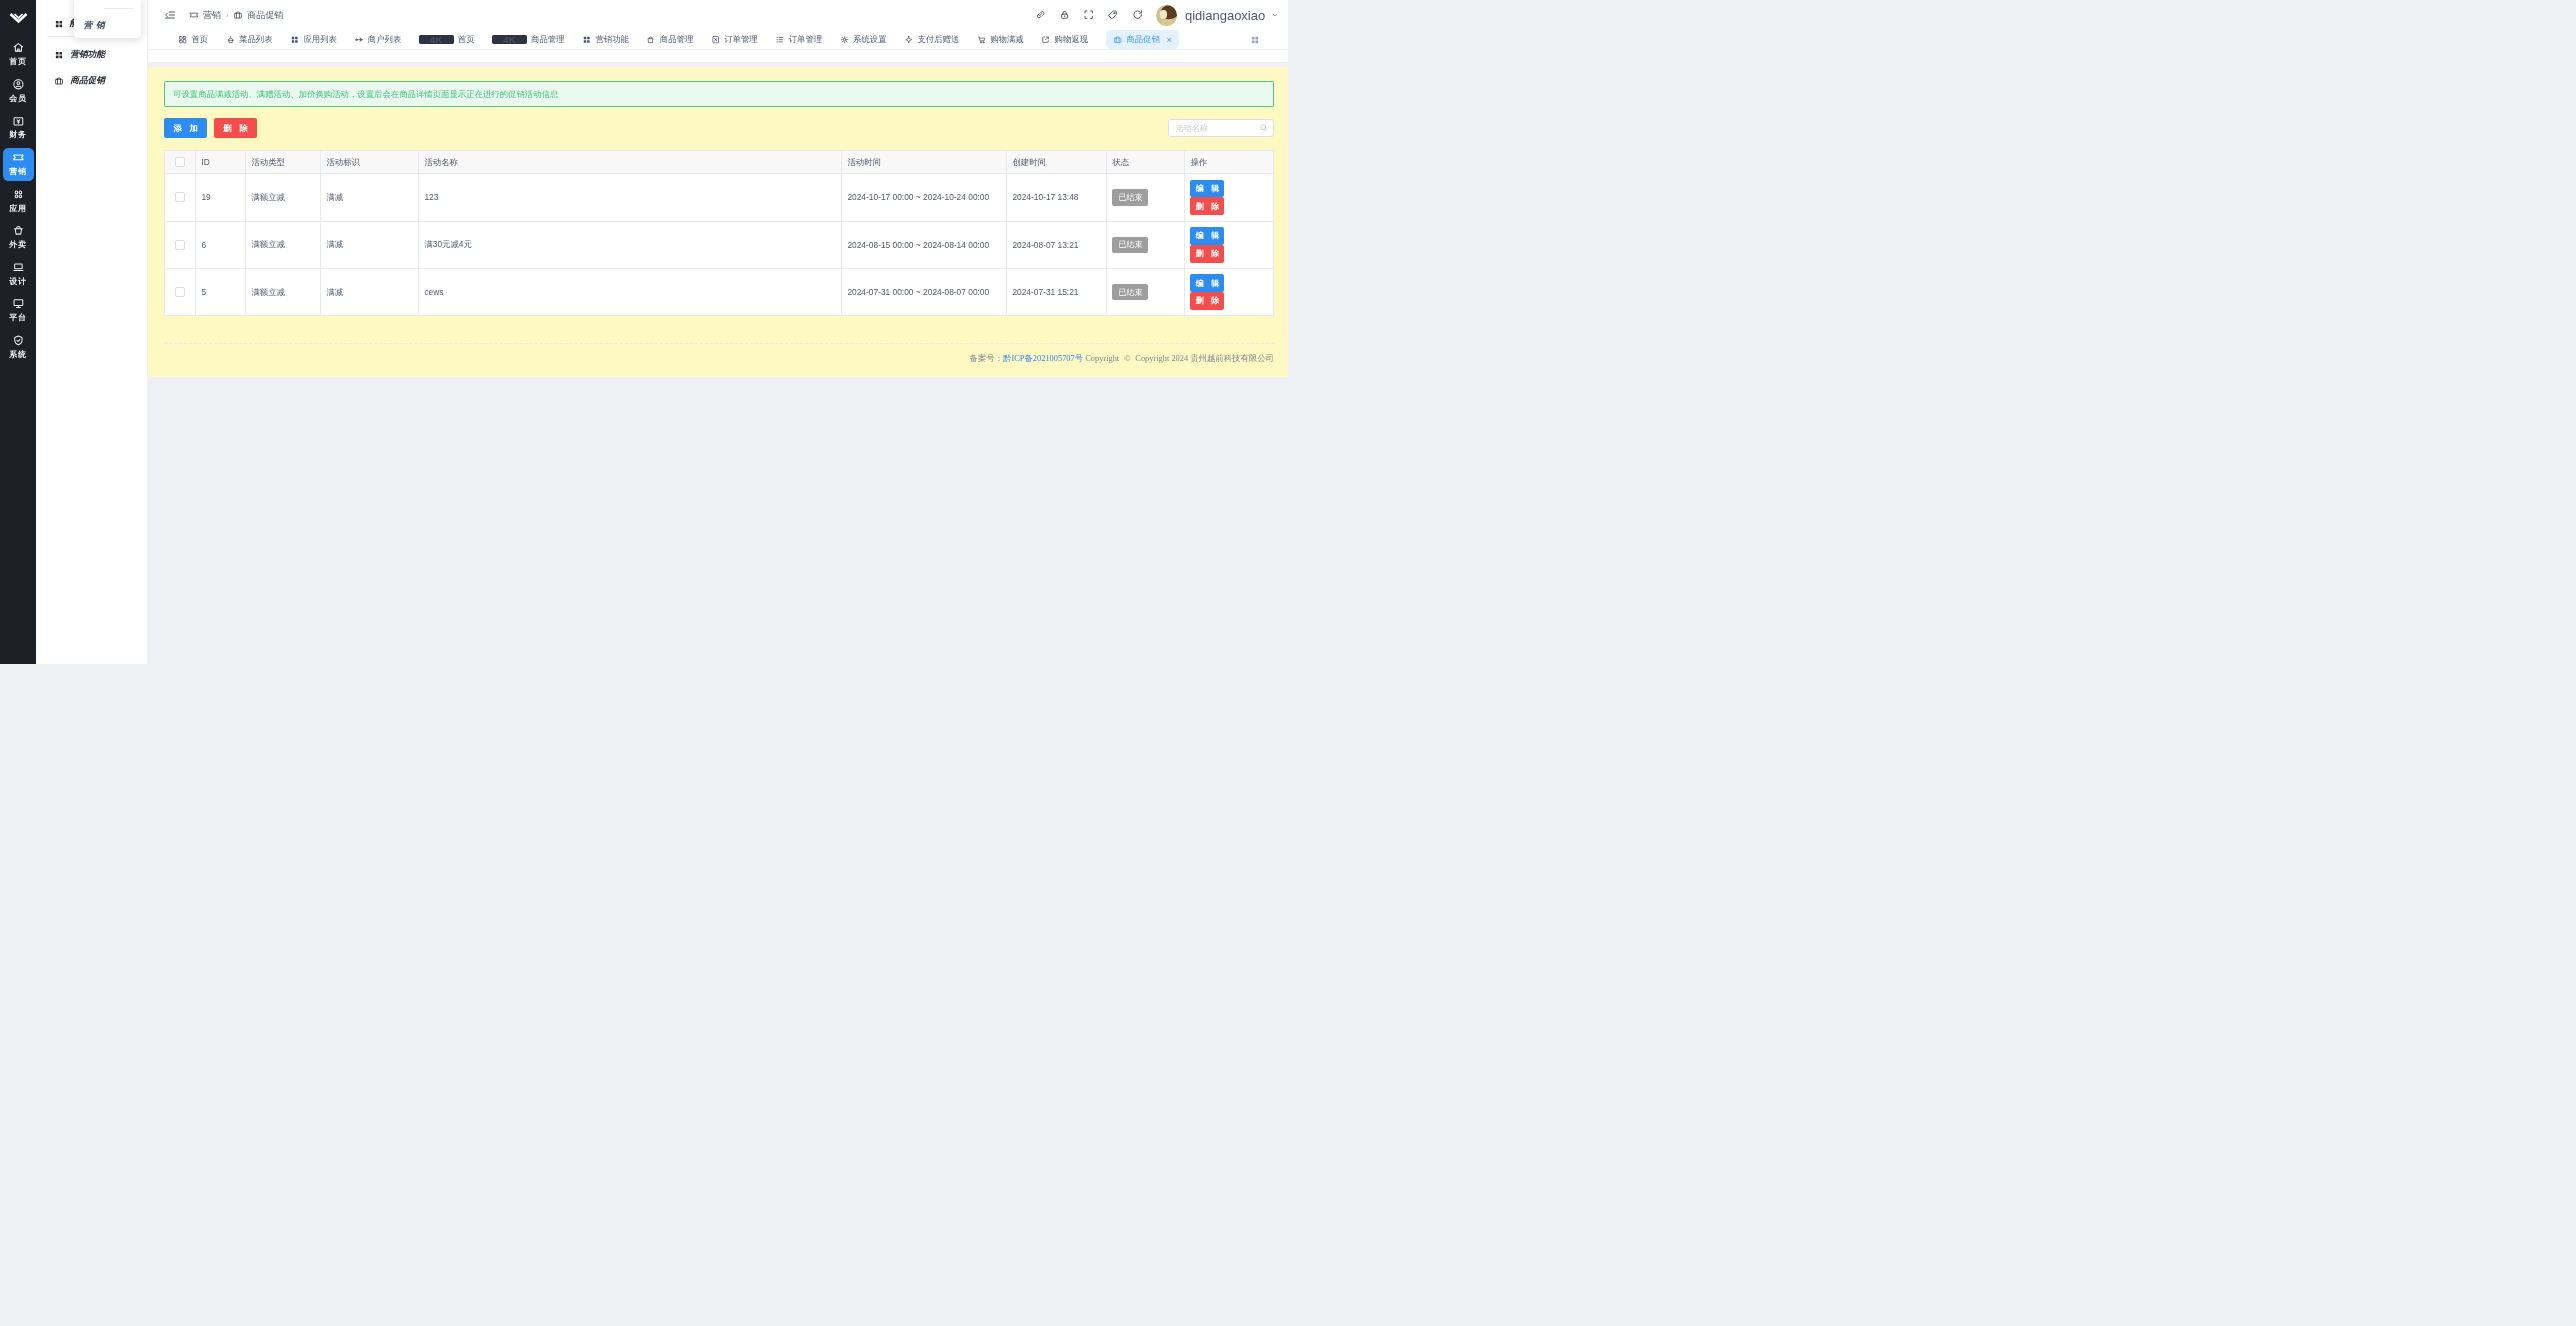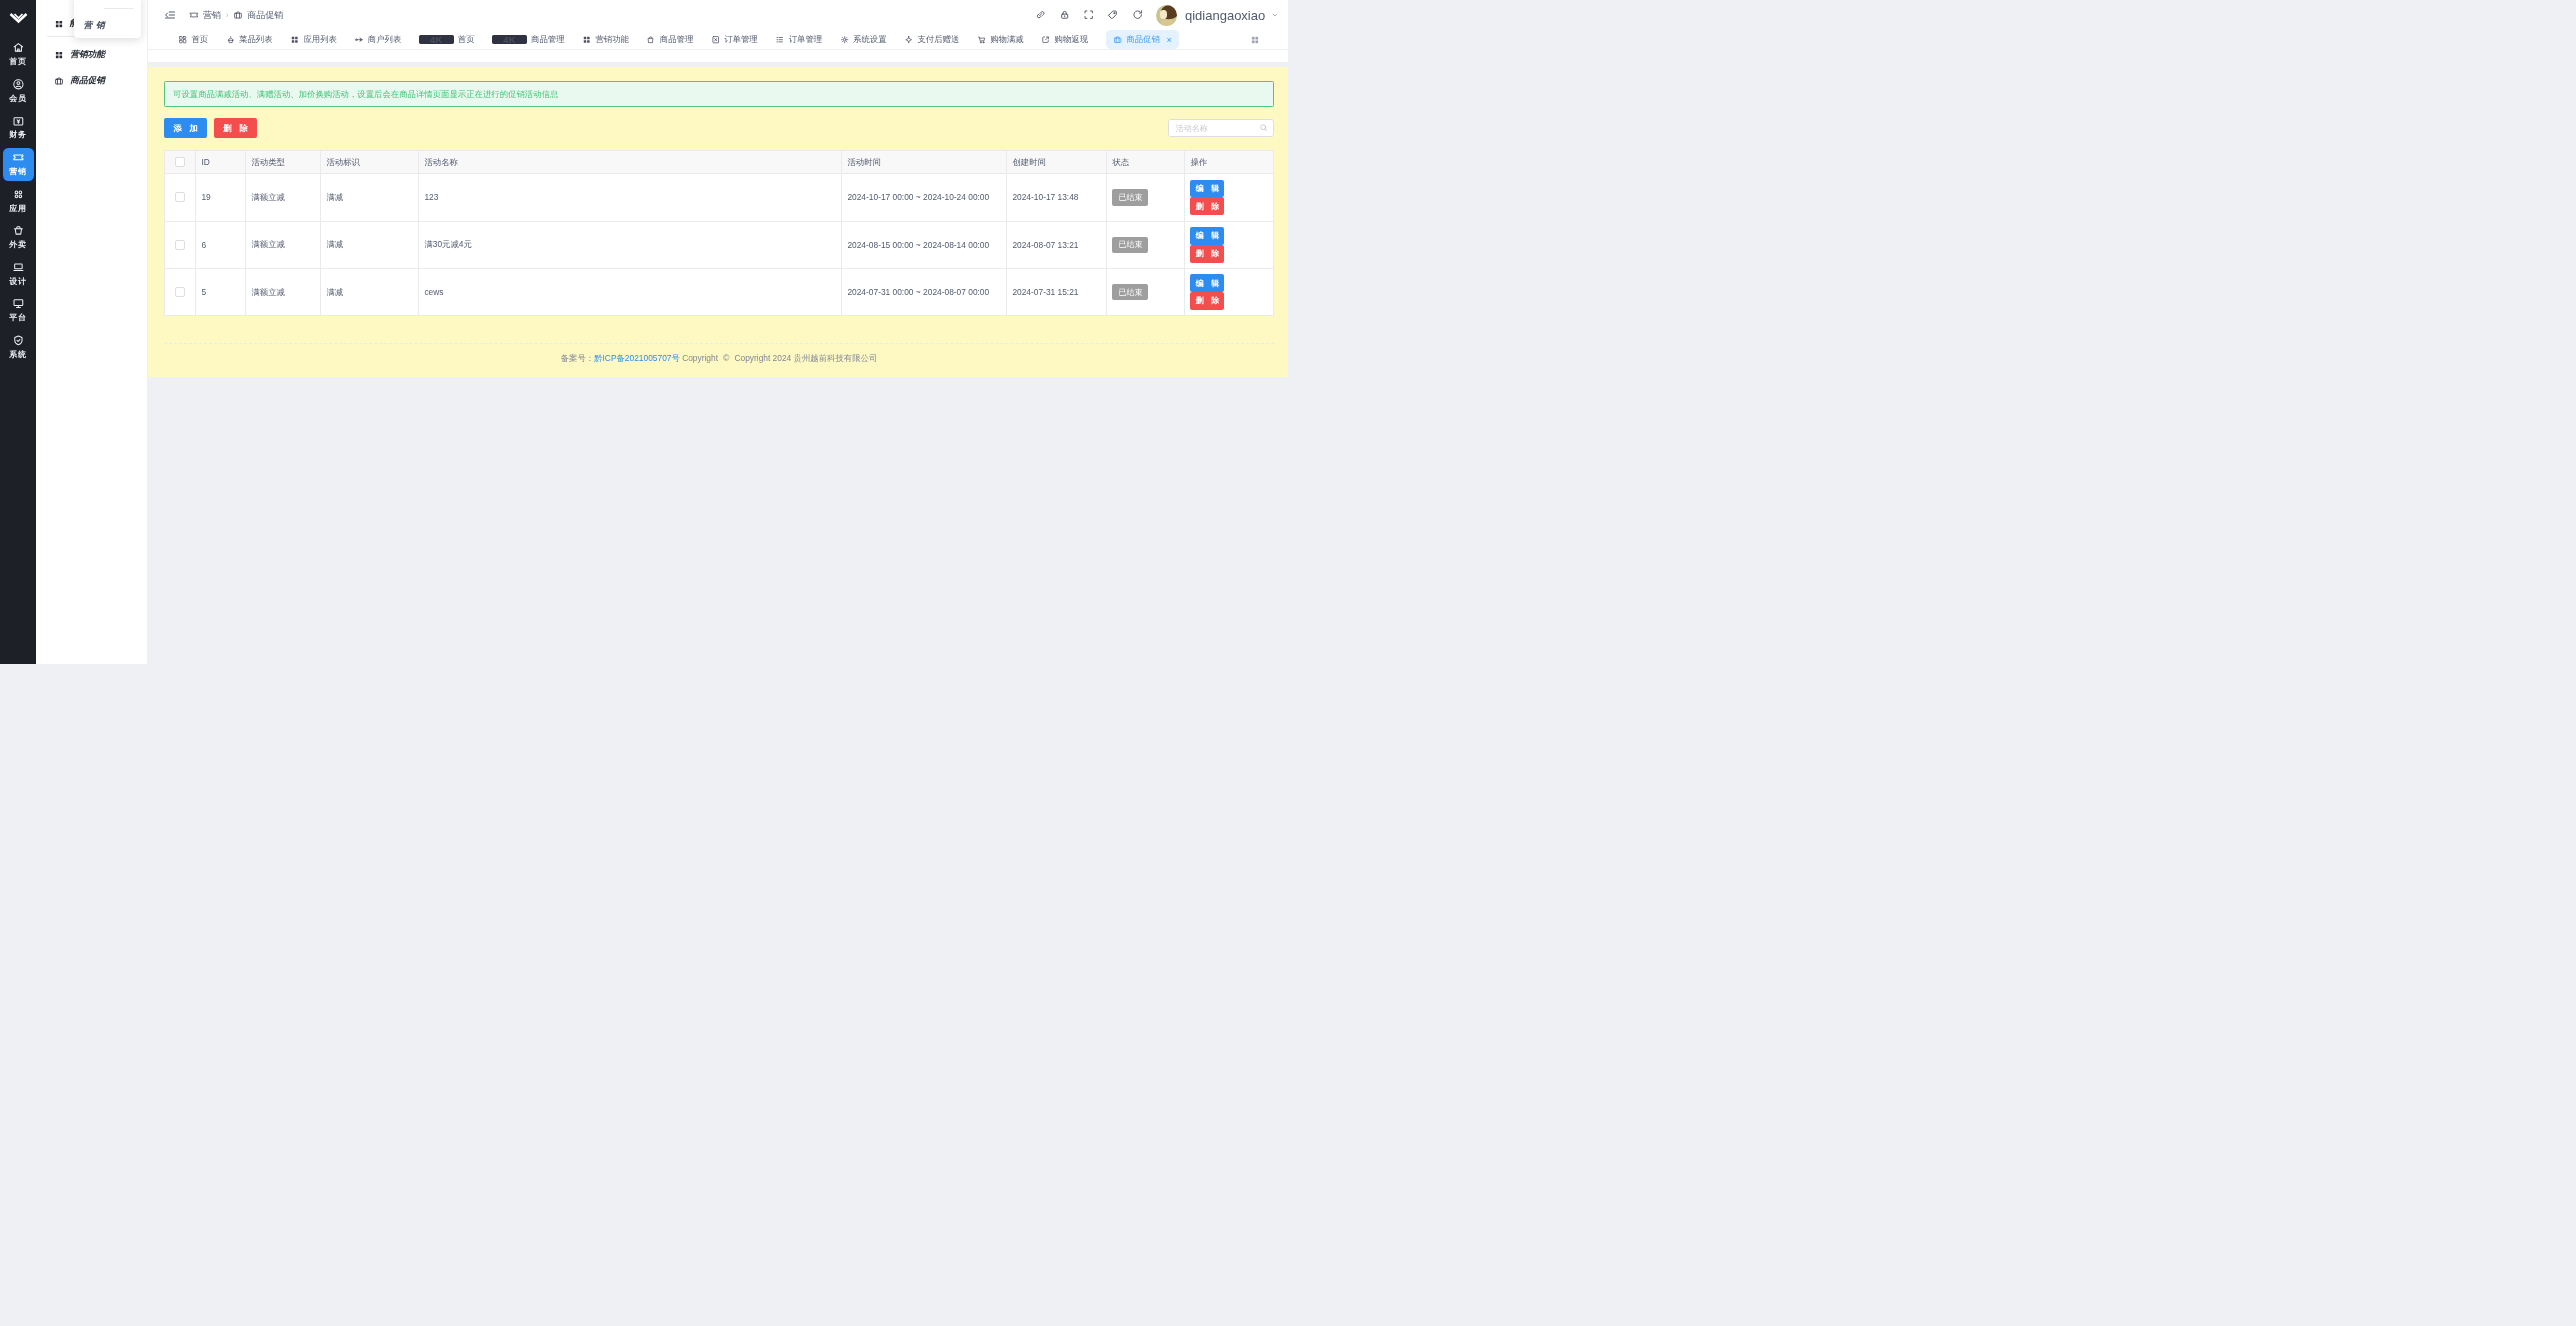--- a/index.html
+++ b/index.html
@@ -85,22 +85,22 @@
   table.grid th, table.grid td { border:0.7px solid #e8eaec; text-align:left; font-weight:400; }
   table.grid th { background:#f8f8f9; padding:5.4px 5.4px; height:19.5px; }
   table.grid td { background:#fff; padding:5.4px 5.4px; height:28px; }
   .cb { width:10px; height:10px; border:0.7px solid #dcdee2; border-radius:2px; background:#fff; cursor:pointer; }
   th.c-cb, td.c-cb { text-align:center; }
   th.c-cb .cb, td.c-cb .cb { margin:0 auto; }
   .status-badge { display:inline-block; background:#9e9e9e; color:#fff; font-size:8px; padding:2.7px 6px; border-radius:2px; }
   .mini-btn { display:inline-block; border:none; color:#fff; font-size:8px; font-weight:700; letter-spacing:1.3px;
               padding:3.4px 4px 3.4px 5.4px; border-radius:2px; margin-right:4.7px; cursor:pointer; font-family:Liberation Mono, monospace; }
 
-  .page-footer { margin-top:27px; border-top:0.7px dashed #e8eaec; padding:8.7px 0 2.7px; text-align:center;
-                 font-size:8.4px; color:#808695; }
+  .page-footer { margin-top:27px; border-top:0.7px dashed #e8eaec; padding:8.7px 0 2.7px; text-align:right;
+                 font-size:8.4px; color:#808695;font-family:Liberation Serif, serif; }
   .page-footer a { color:#2d8cf0; text-decoration:none; cursor:pointer; }
   .copy-sym { display:inline-block; margin:0 2.7px; font-size:8.7px; }
 </style>
 </head>
 <body>
 
 <div class="app">
 
   <aside class="side1">
     <div class="logo">

